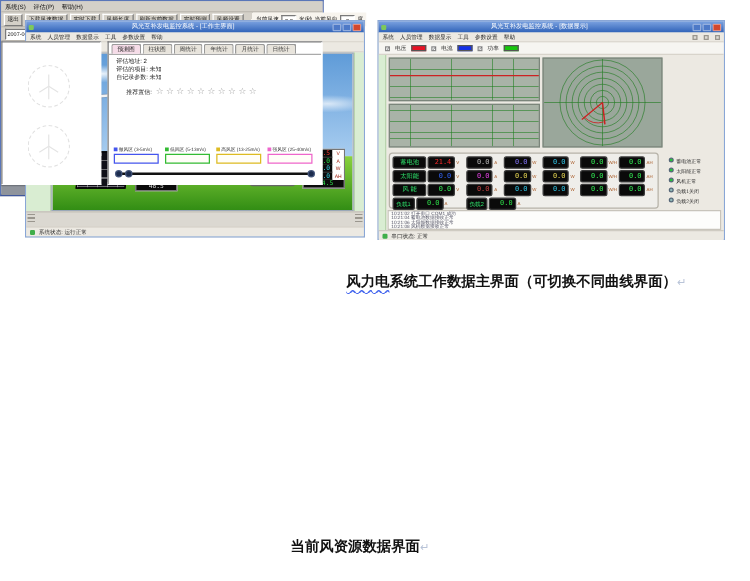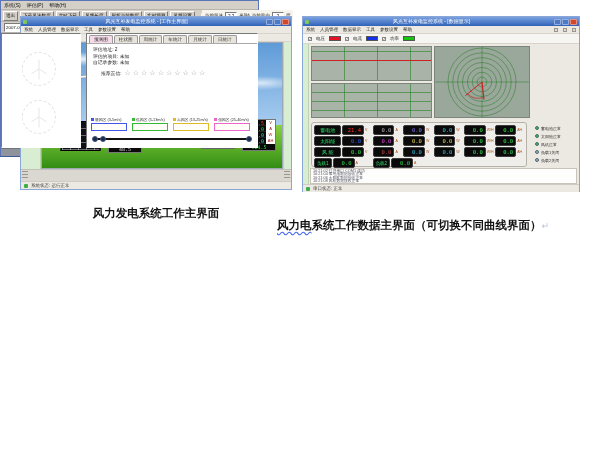--- a/index.html
+++ b/index.html
@@ -559,18 +559,20 @@
           <div class="sline"></div>
           <div class="sknob" style="left:0"></div>
           <div class="sknob" style="left:8px"></div>
           <div class="sknob" style="right:0"></div>
         </div>
       </div>
     </div>
     <div class="w3bottom"></div>
   </div>
 
-  <div class="caption cap1">风力发电系统工作主界面</div>
   <div class="caption cap2">
     <span class="wavy">风力电</span><span>系统工作数据主界面（可切换不同曲线界面）</span><span class="pmark">↵</span>
   </div>
+  <div class="caption cap3">
+    <span>当前风资源数据界面</span><span class="pmark">↵</span>
+  </div>
 
 </div>
 
 </body></html>

